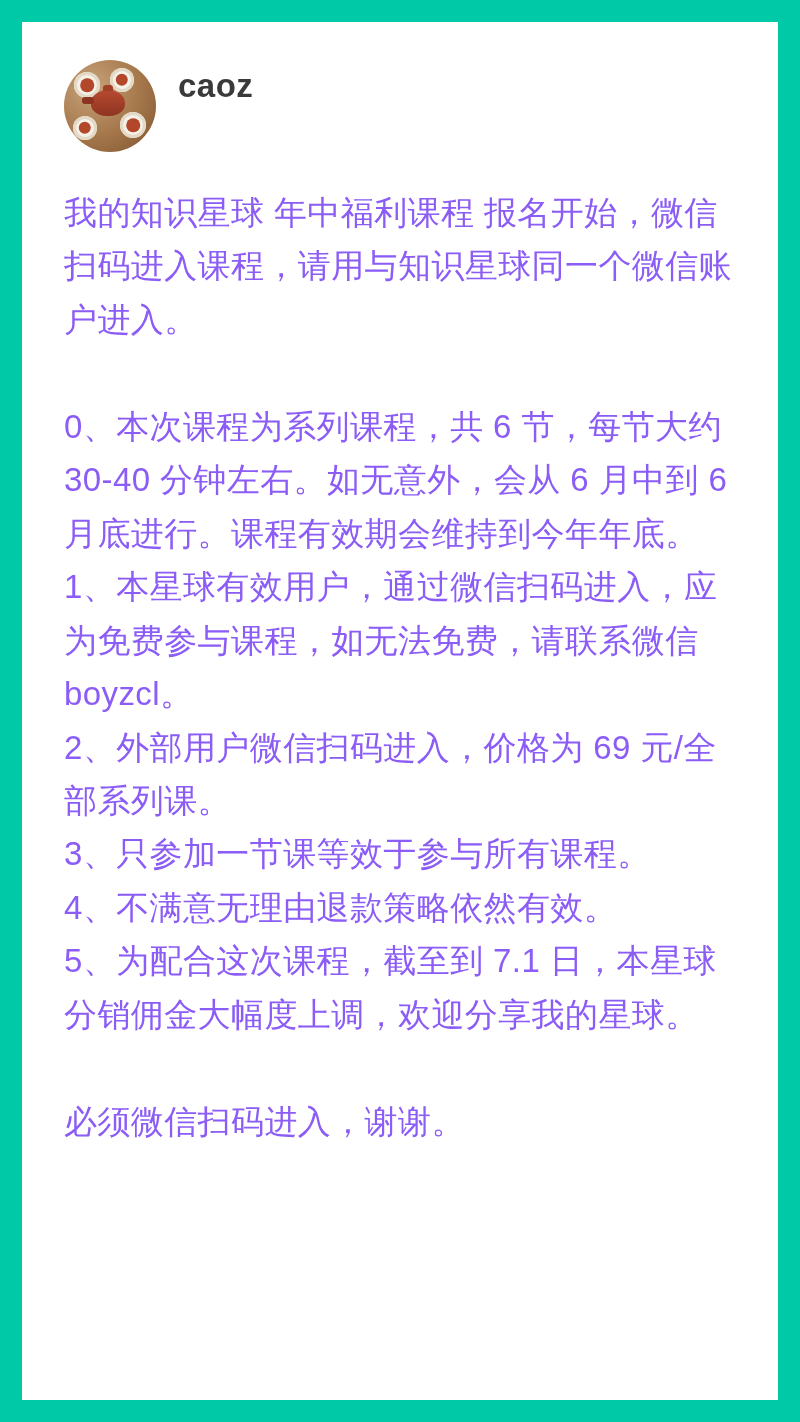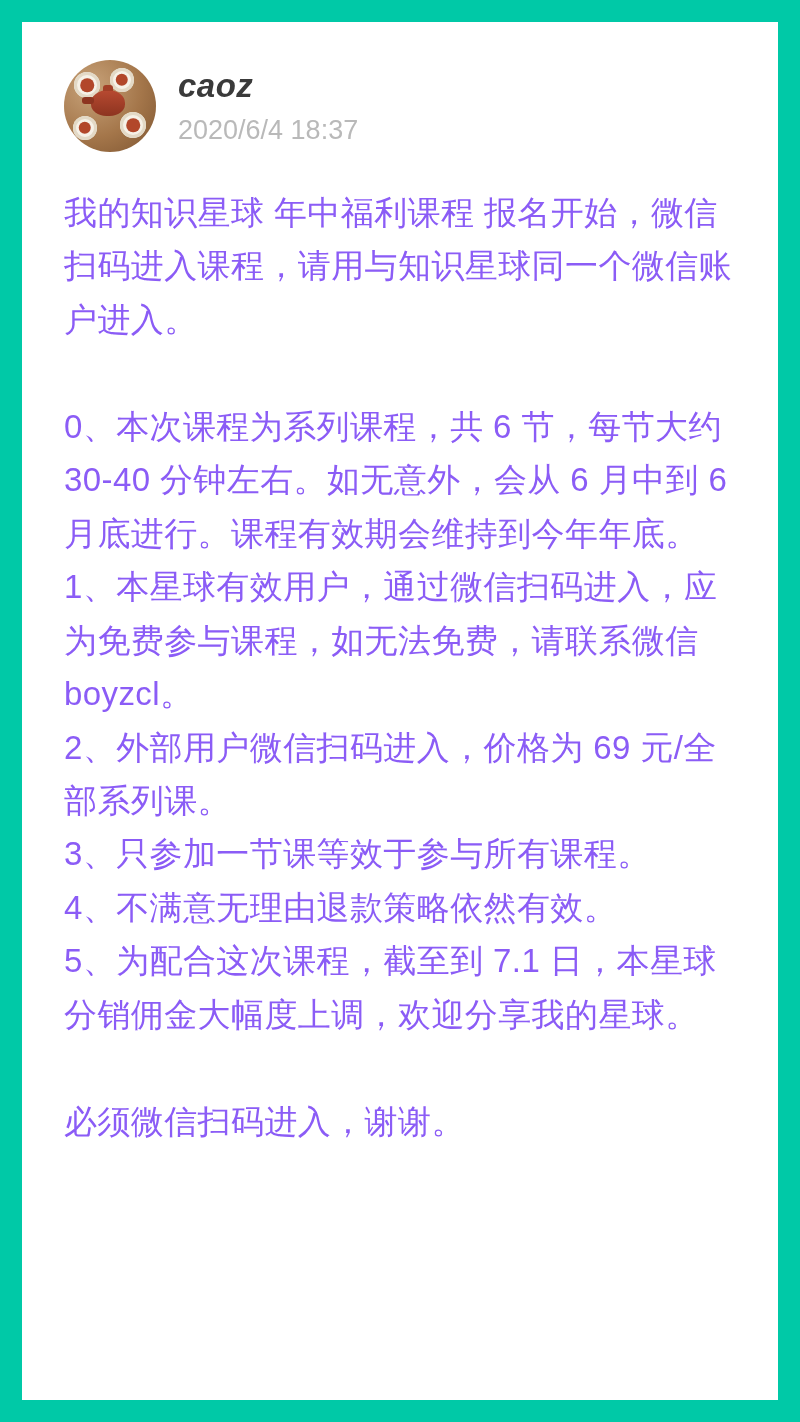--- a/index.html
+++ b/index.html
@@ -90,21 +90,20 @@
     top: -5px;
     border-radius: 3px 3px 0 0;
   }
   .meta { padding-top: 8px; }
   .author {
     font-size: 33px;
     color: #3a3a3a;
     font-weight: 700;
     letter-spacing: 0.5px;
     line-height: 1.1;
-    font-style: italic;
   }
   .timestamp {
     font-size: 27px;
     color: #b9b9b9;
     margin-top: 12px;
     line-height: 1.1;
   }
   .body-text {
     font-size: 33px;
     color: #8b5cf6;
@@ -123,21 +122,20 @@
     <div class="post-header">
       <div class="avatar">
         <div class="cup c1"></div>
         <div class="cup c2"></div>
         <div class="cup c3"></div>
         <div class="cup c4"></div>
         <div class="pot"></div>
       </div>
       <div class="meta">
         <div class="author">caoz</div>
-        <div class="timestamp">2020/6/4 18:37</div>
       </div>
     </div>
 
     <div class="body-text">我的知识星球 年中福利课程 报名开始，微信扫码进入课程，请用与知识星球同一个微信账户进入。
 
 0、本次课程为系列课程，共 6 节，每节大约 30-40 分钟左右。如无意外，会从 6 月中到 6 月底进行。课程有效期会维持到今年年底。
 1、本星球有效用户，通过微信扫码进入，应为免费参与课程，如无法免费，请联系微信 boyzcl。
 2、外部用户微信扫码进入，价格为 69 元/全部系列课。
 3、只参加一节课等效于参与所有课程。
 4、不满意无理由退款策略依然有效。

